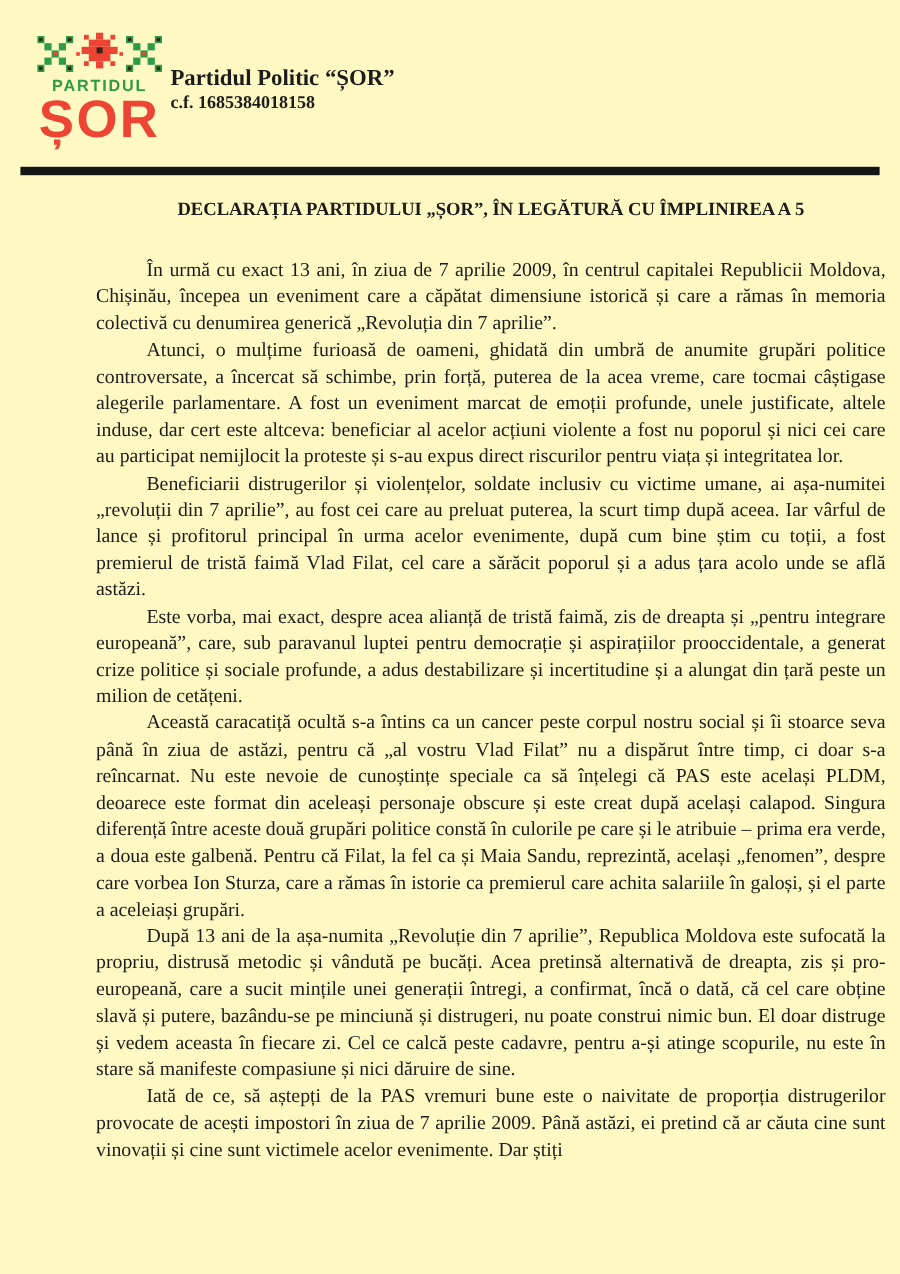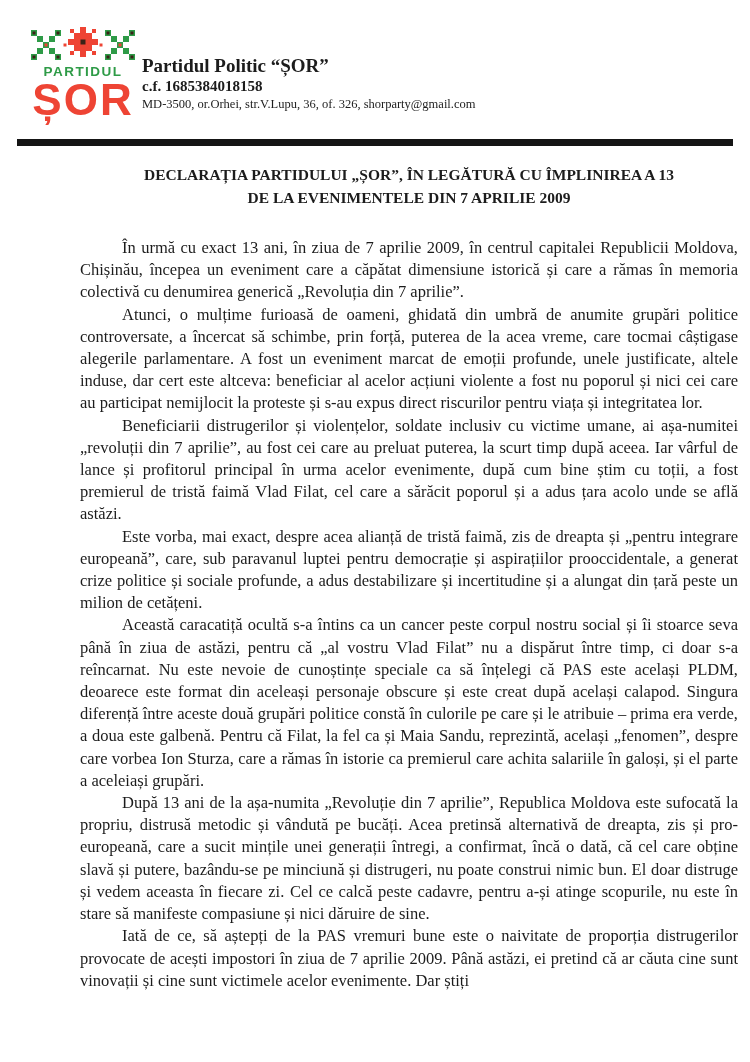--- a/index.html
+++ b/index.html
@@ -1,20 +1,20 @@
 <!DOCTYPE html>
 <html lang="ro" style="--brand-green: #2E9B47; --brand-red: #EE4434;"><head>
 <meta charset="utf-8">
 <style>
   html,body { margin:0; padding:0; background:#e8e8e8; }
   .page {
     position:relative;
     width:750px; height:1062px;
     margin:0 auto;
-    background:#ffffff;
+    background:#fef9c3;
     overflow:hidden;
     font-family:"Liberation Serif", serif;
     color:#1c1c1c;
   }
 
   
   .logo {
     position:absolute; left:24px; top:27px; width:118px;
     text-align:center;
     font-family:"Liberation Sans", sans-serif;
@@ -121,29 +121,27 @@
       </g>
       <rect x="87.5" y="16.5" width="3" height="3" fill="#EE4434"></rect>
     </svg>
     <div class="logo-partidul">PARTIDUL</div>
     <div class="logo-sor">ȘOR</div>
   </div>
 
   <div class="header-center">
     <div class="org-name">Partidul Politic “ȘOR”</div>
     <div class="fiscal">c.f. 1685384018158</div>
-    <div class="address">MD-3500, or.Orhei, str.V.Lupu, 36, of. 326, shorparty@gmail.com</div>
   </div>
 
   <div class="rule"></div>
 
   <div class="doc">
     <div class="title">
-      <div>DECLARAȚIA PARTIDULUI „ȘOR”, ÎN LEGĂTURĂ CU ÎMPLINIREA A 13</div>
-      <div>DE LA EVENIMENTELE DIN 7 APRILIE 2009</div>
+      <div>DECLARAȚIA PARTIDULUI „ȘOR”, ÎN LEGĂTURĂ CU ÎMPLINIREA A 5</div>
     </div>
     <div class="body-text">
         <p>În urmă cu exact 13 ani, în ziua de 7 aprilie 2009, în centrul capitalei Republicii Moldova, Chișinău, începea un eveniment care a căpătat dimensiune istorică și care a rămas în memoria colectivă cu denumirea generică „Revoluția din 7 aprilie”.</p>
         <p>Atunci, o mulțime furioasă de oameni, ghidată din umbră de anumite grupări politice controversate, a încercat să schimbe, prin forță, puterea de la acea vreme, care tocmai câștigase alegerile parlamentare. A fost un eveniment marcat de emoții profunde, unele justificate, altele induse, dar cert este altceva: beneficiar al acelor acțiuni violente a fost nu poporul și nici cei care au participat nemijlocit la proteste și s-au expus direct riscurilor pentru viața și integritatea lor.</p>
         <p>Beneficiarii distrugerilor și violențelor, soldate inclusiv cu victime umane, ai așa-numitei „revoluții din 7 aprilie”, au fost cei care au preluat puterea, la scurt timp după aceea. Iar vârful de lance și profitorul principal în urma acelor evenimente, după cum bine știm cu toții, a fost premierul de tristă faimă Vlad Filat, cel care a sărăcit poporul și a adus țara acolo unde se află astăzi.</p>
         <p>Este vorba, mai exact, despre acea alianță de tristă faimă, zis de dreapta și „pentru integrare europeană”, care, sub paravanul luptei pentru democrație și aspirațiilor prooccidentale, a generat crize politice și sociale profunde, a adus destabilizare și incertitudine și a alungat din țară peste un milion de cetățeni.</p>
         <p>Această caracatiță ocultă s-a întins ca un cancer peste corpul nostru social și îi stoarce seva până în ziua de astăzi, pentru că „al vostru Vlad Filat” nu a dispărut între timp, ci doar s-a reîncarnat. Nu este nevoie de cunoștințe speciale ca să înțelegi că PAS este același PLDM, deoarece este format din aceleași personaje obscure și este creat după același calapod. Singura diferență între aceste două grupări politice constă în culorile pe care și le atribuie – prima era verde, a doua este galbenă. Pentru că Filat, la fel ca și Maia Sandu, reprezintă, același „fenomen”, despre care vorbea Ion Sturza, care a rămas în istorie ca premierul care achita salariile în galoși, și el parte a aceleiași grupări.</p>
         <p>După 13 ani de la așa-numita „Revoluție din 7 aprilie”, Republica Moldova este sufocată la propriu, distrusă metodic și vândută pe bucăți. Acea pretinsă alternativă de dreapta, zis și pro-europeană, care a sucit mințile unei generații întregi, a confirmat, încă o dată, că cel care obține slavă și putere, bazându-se pe minciună și distrugeri, nu poate construi nimic bun. El doar distruge și vedem aceasta în fiecare zi. Cel ce calcă peste cadavre, pentru a-și atinge scopurile, nu este în stare să manifeste compasiune și nici dăruire de sine.</p>
         <p>Iată de ce, să aștepți de la PAS vremuri bune este o naivitate de proporția distrugerilor provocate de acești impostori în ziua de 7 aprilie 2009. Până astăzi, ei pretind că ar căuta cine sunt vinovații și cine sunt victimele acelor evenimente. Dar știți</p>
       </div>

